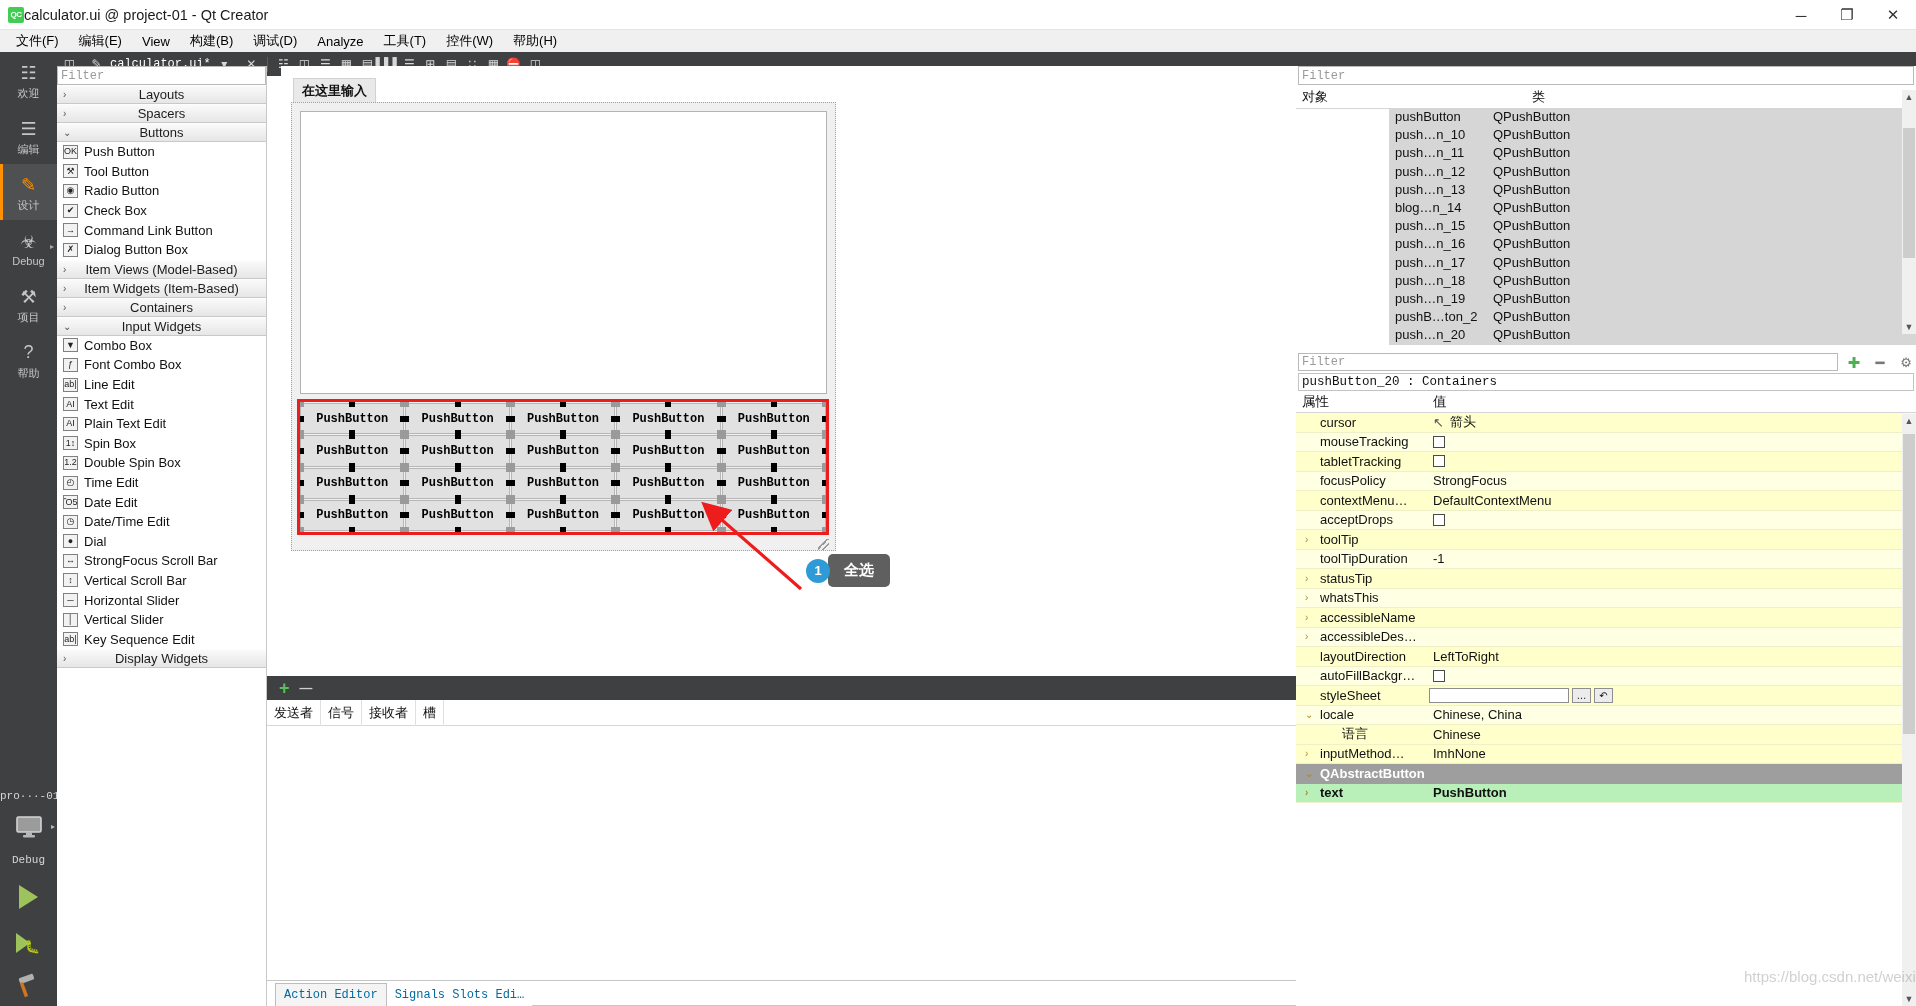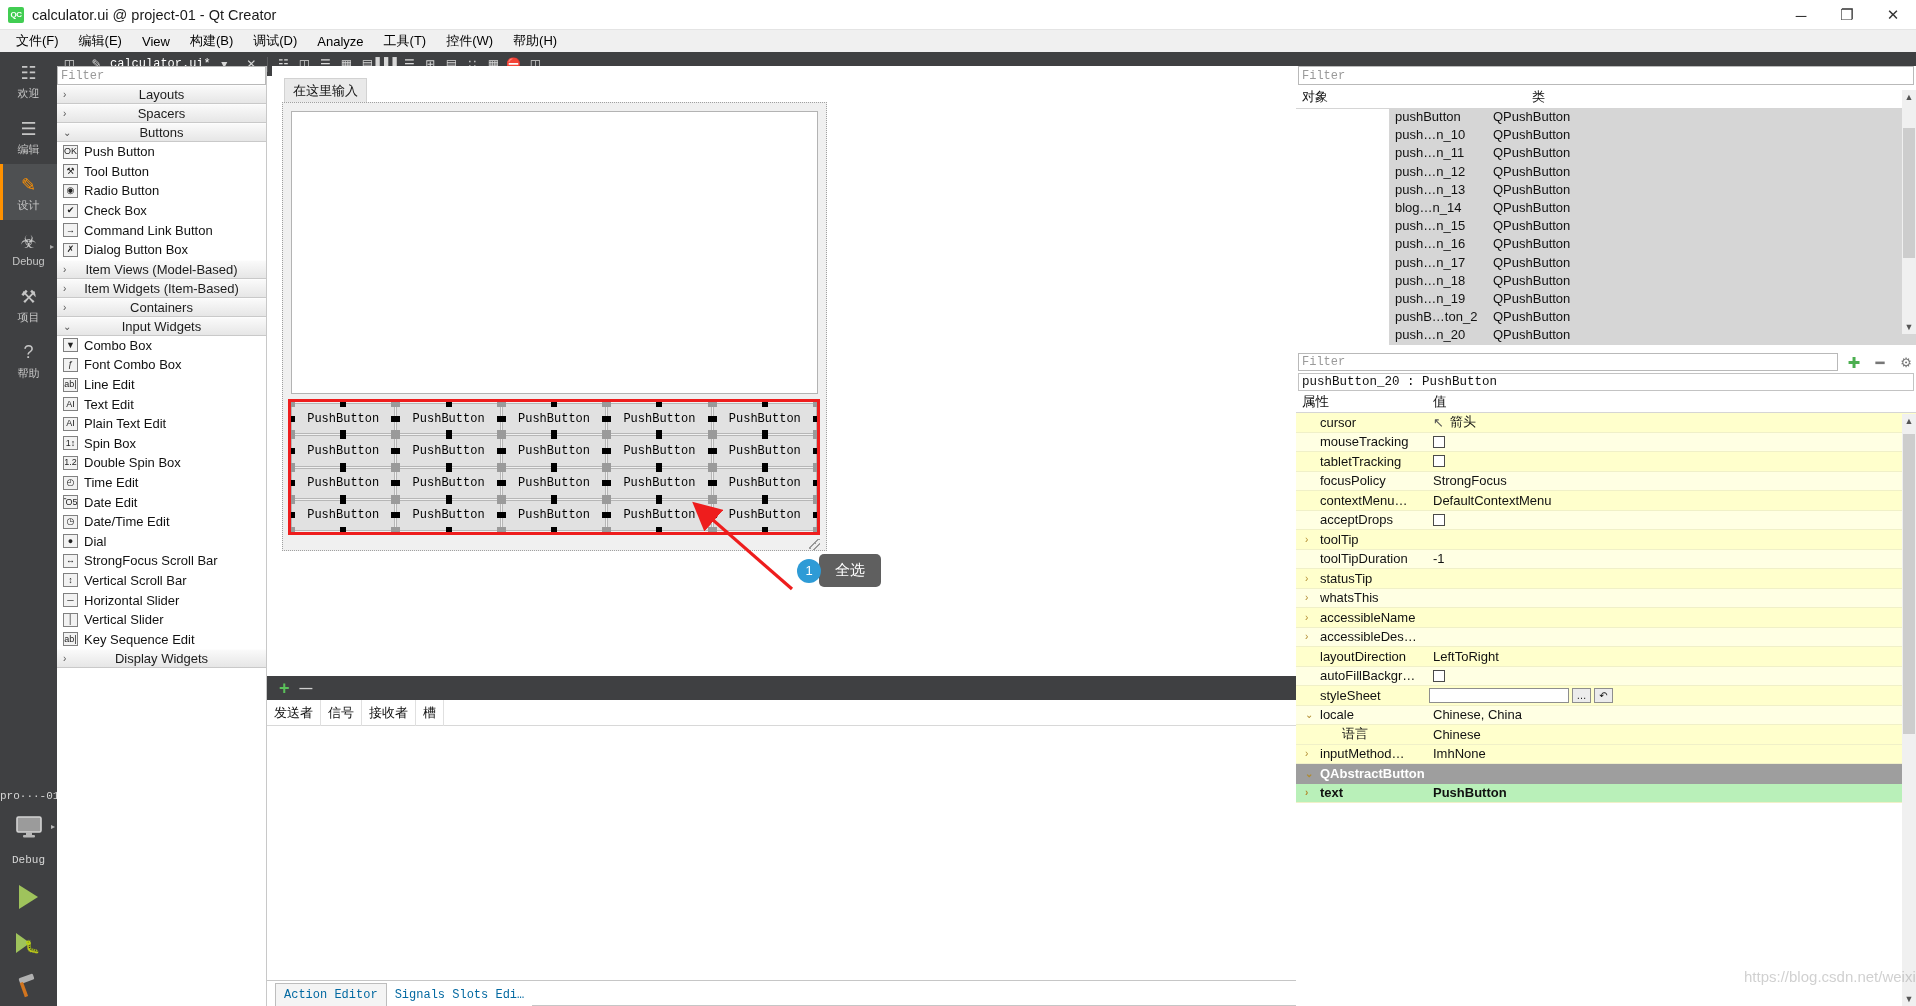--- a/index.html
+++ b/index.html
@@ -10,21 +10,21 @@
   }
   body { position: relative; }
 
   
   #titlebar {
     position: absolute; left: 0; top: 0; width: 1916px; height: 30px;
     background: #ffffff; border-bottom: 1px solid #e4e4e4;
     display: flex; align-items: center;
   }
   #qt-logo {
-    width: 16px; height: 16px; margin-left: 8px; margin-right: 8px;
+    width: 16px; height: 16px; margin-left: 8px; 
     background: #41cd52; border-radius: 2px; position: relative;
     display: flex; align-items: center; justify-content: center;
     font-size: 8px; color: #fff; font-weight: bold; letter-spacing: -0.5px;
   }
   #title-text { font-size: 14.5px; color: #1a1a1a; }
   #win-controls { position: absolute; right: 0; top: 0; height: 30px; display: flex; }
   .wc { width: 46px; height: 30px; display: flex; align-items: center; justify-content: center;
         font-size: 15px; color: #333; }
   .wc.close { color: #333; }
 
@@ -93,22 +93,22 @@
     height: 19.6px; display:flex; align-items:center; gap:6px; padding-left:6px;
     font-size: 13px; color:#111;
   }
   .wi {
     width:15px; height:14px; flex:0 0 15px; display:flex; align-items:center; justify-content:center;
     font-size:9px; border:1px solid #808080; background:#f2f2f2; color:#222; line-height:1;
   }
 
   
   #designer {
-    position: absolute; left: 272px; top: 66px; width: 1029px; height: 610px;
-    background: #ffffff; overflow:hidden;
+    position: absolute; left: 281px; top: 66px; width: 1029px; height: 610px;
+    background: #ffffff; overflow:hidden;font-weight:bold;
   }
   #menu-placeholder {
     position:absolute; left:12px; top:12px; padding:3px 8px; background:#e9e9e9;
     border:1px solid #d2d2d2; font-size:13px; color:#111;
   }
   #form-frame {
     position:absolute; left:10px; top:36px; width:545px; height:449px;
     background:#f0f0f0; border:1px dotted #a0a0a0;
   }
   #form-white {
@@ -597,21 +597,21 @@
     </div>
   </div>
 
   <div id="pe">
     <div id="pe-filterbar">
       <div id="pe-filter">Filter</div>
       <div class="pe-ic" style="color:#4caf50;">✚</div>
       <div class="pe-ic" style="color:#777;">━</div>
       <div class="pe-ic" style="color:#777;font-size:13px;">⚙</div>
     </div>
-    <div id="pe-obj">pushButton_20 : PushButton</div>
+    <div id="pe-obj">pushButton_20 : Containers</div>
     <div id="pe-head">
       <div class="peh" style="width:131px;padding-left:6px;">属性</div>
       <div class="peh" style="flex:1;padding-left:6px;">值</div>
     </div>
     <div id="pe-rows">
         <div class="pe-row">
           <div class="pe-k">
             <span>cursor</span>
           </div>
           <div class="pe-v">

